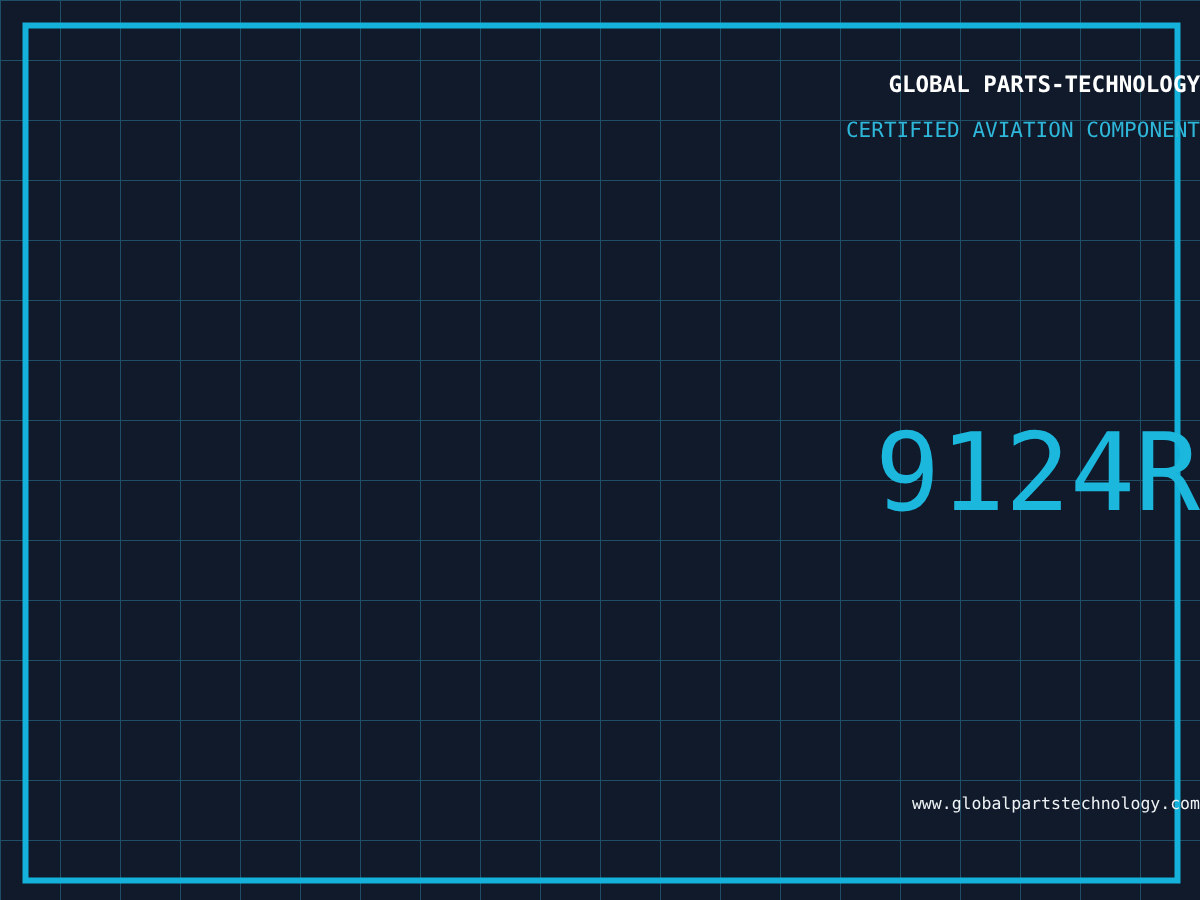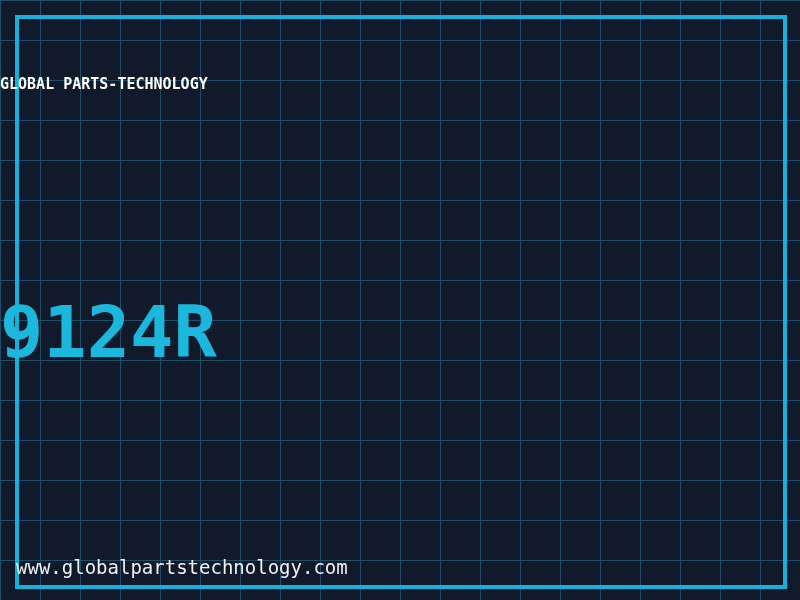--- a/index.html
+++ b/index.html
@@ -30,24 +30,23 @@
     top: 15px;
     right: 13px;
     bottom: 11px;
     border: 4px solid #14b2da;
     pointer-events: none;
   }
   .txt {
     position: absolute;
     left: 0;
     right: 0;
-    text-align: left;
+    text-align: right;
     line-height: 1;
     white-space: pre;
-    margin-top: 28px;
   }
   .title {
     top: 49px;
     font-size: 15px;
     font-weight: 700;
     color: #ffffff;
     letter-spacing: 0px;
   }
   .subtitle {
     top: 80px;
@@ -55,39 +54,40 @@
     font-weight: 400;
     color: #2fb7d9;
   }
   .part-label {
     top: 220px;
     font-size: 15px;
     font-weight: 400;
     color: #b9c0c9;
   }
   .part-number {
-    top: 268px;
+    top: 279px;
     font-size: 72px;
-    font-weight: 700;
+    font-weight: 400;
     color: #1cb7dd;
   }
   .website {
     top: 530px;
-    font-size: 19px;
+    font-size: 11px;
     font-weight: 400;
     color: #eef2f4;
     padding-left: 16px;
   }
 </style>
 </head>
 <body>
 
 <div class="page">
   <div class="frame"></div>
 
   <div class="txt title">GLOBAL PARTS-TECHNOLOGY</div>
 
+  <div class="txt subtitle">CERTIFIED AVIATION COMPONENT</div>
 
 
   <div class="txt part-number">9124R</div>
 
   <div class="txt website">www.globalpartstechnology.com</div>
 </div>
 
 </body></html>

